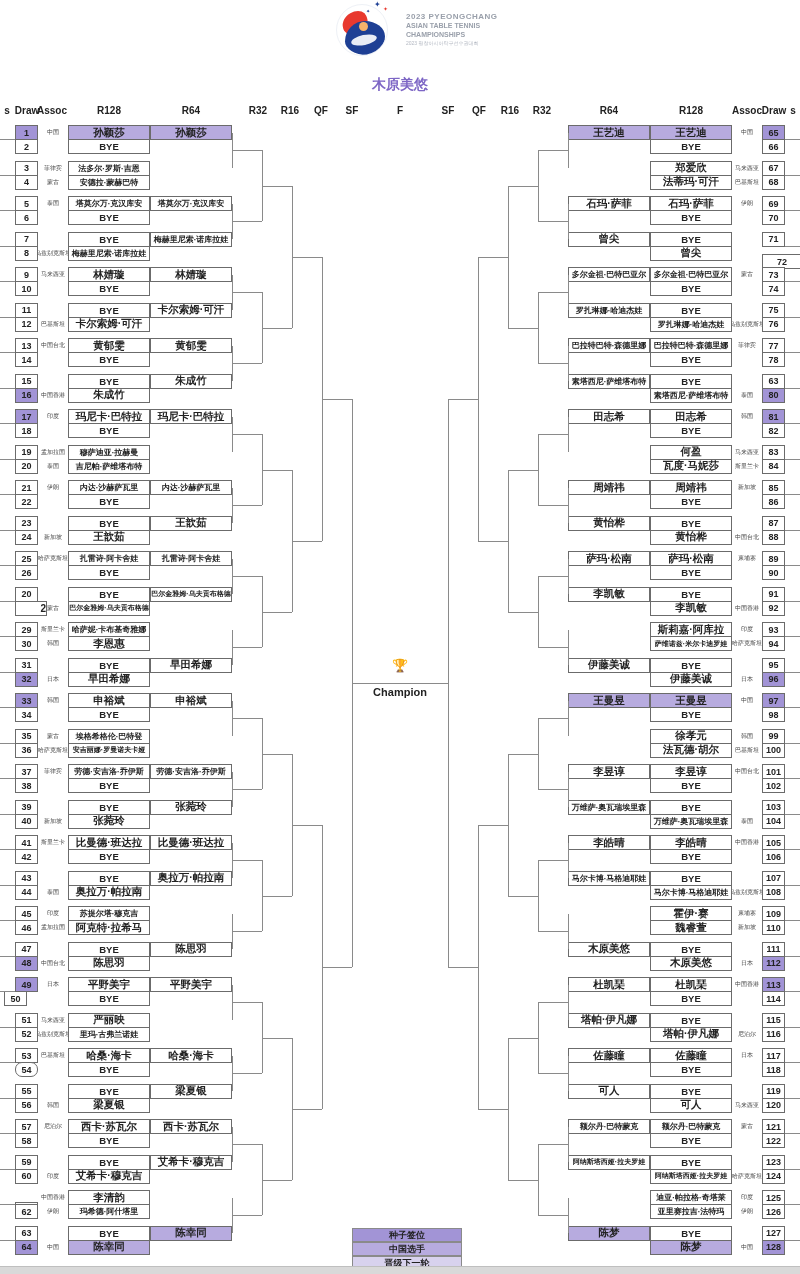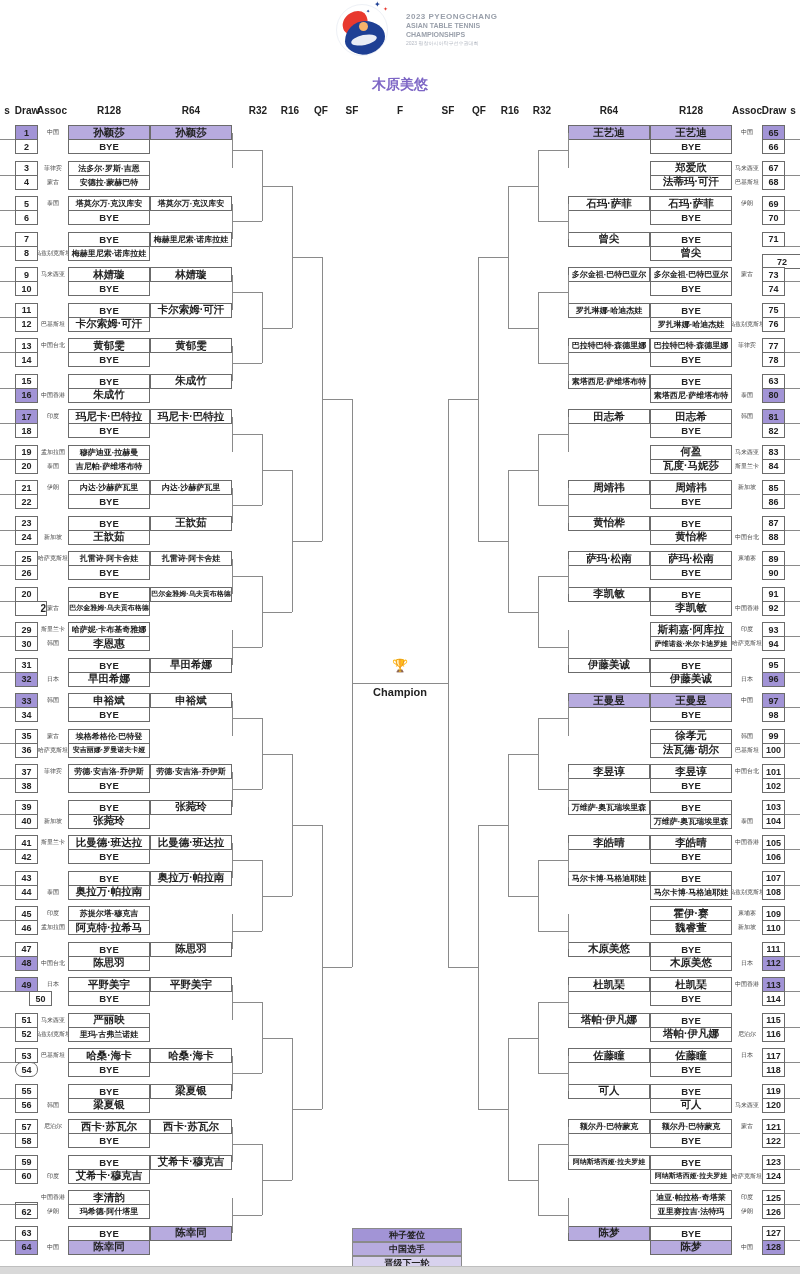--- a/index.html
+++ b/index.html
@@ -274,21 +274,21 @@
     <div class="bx" style="left: 15px; top: 941.5px; width: 23px; height: 15px; font-size: 9px;">47</div>
     <div class="bx" style="left: 68px; top: 941.5px; width: 82px; height: 15px; font-size: 9.5px;">BYE</div>
     <div class="bx seed" style="left: 15px; top: 955.5px; width: 23px; height: 15px; font-size: 9px;">48</div>
     <div class="assoc" style="left: 38px; top: 955.5px; width: 30px; height: 15px;">中国台北</div>
     <div class="bx" style="left: 68px; top: 955.5px; width: 82px; height: 15px; font-size: 10.5px;">陈思羽</div>
     <div class="bx" style="left: 150px; top: 941.5px; width: 82px; height: 15px; font-size: 10.5px;">陈思羽</div>
     <div class="tick" style="left: 0px; top: 955.5px; width: 15px;"></div>
     <div class="bx seed" style="left: 15px; top: 977px; width: 23px; height: 15px; font-size: 9px;">49</div>
     <div class="assoc" style="left: 38px; top: 977px; width: 30px; height: 15px;">日本</div>
     <div class="bx" style="left: 68px; top: 977px; width: 82px; height: 15px; font-size: 10.5px;">平野美宇</div>
-    <div class="bx" style="left: 29px; top: 991px; width: 23px; height: 15px; font-size: 9px;">50</div>
+    <div class="bx" style="left: 4px; top: 991px; width: 23px; height: 15px; font-size: 9px;">50</div>
     <div class="bx" style="left: 68px; top: 991px; width: 82px; height: 15px; font-size: 9.5px;">BYE</div>
     <div class="bx" style="left: 150px; top: 977px; width: 82px; height: 15px; font-size: 10.5px;">平野美宇</div>
     <div class="tick" style="left: 0px; top: 991px; width: 15px;"></div>
     <div class="bx" style="left: 15px; top: 1012.5px; width: 23px; height: 15px; font-size: 9px;">51</div>
     <div class="assoc" style="left: 38px; top: 1012.5px; width: 30px; height: 15px;">马来西亚</div>
     <div class="bx" style="left: 68px; top: 1012.5px; width: 82px; height: 15px; font-size: 10.5px;">严丽映</div>
     <div class="bx" style="left: 15px; top: 1026.5px; width: 23px; height: 15px; font-size: 9px;">52</div>
     <div class="assoc" style="left: 38px; top: 1026.5px; width: 30px; height: 15px;">乌兹别克斯坦</div>
     <div class="bx" style="left: 68px; top: 1026.5px; width: 82px; height: 15px; font-size: 8px;">里玛·古弗兰诺娃</div>
     <div class="tick" style="left: 0px; top: 1026.5px; width: 15px;"></div>

